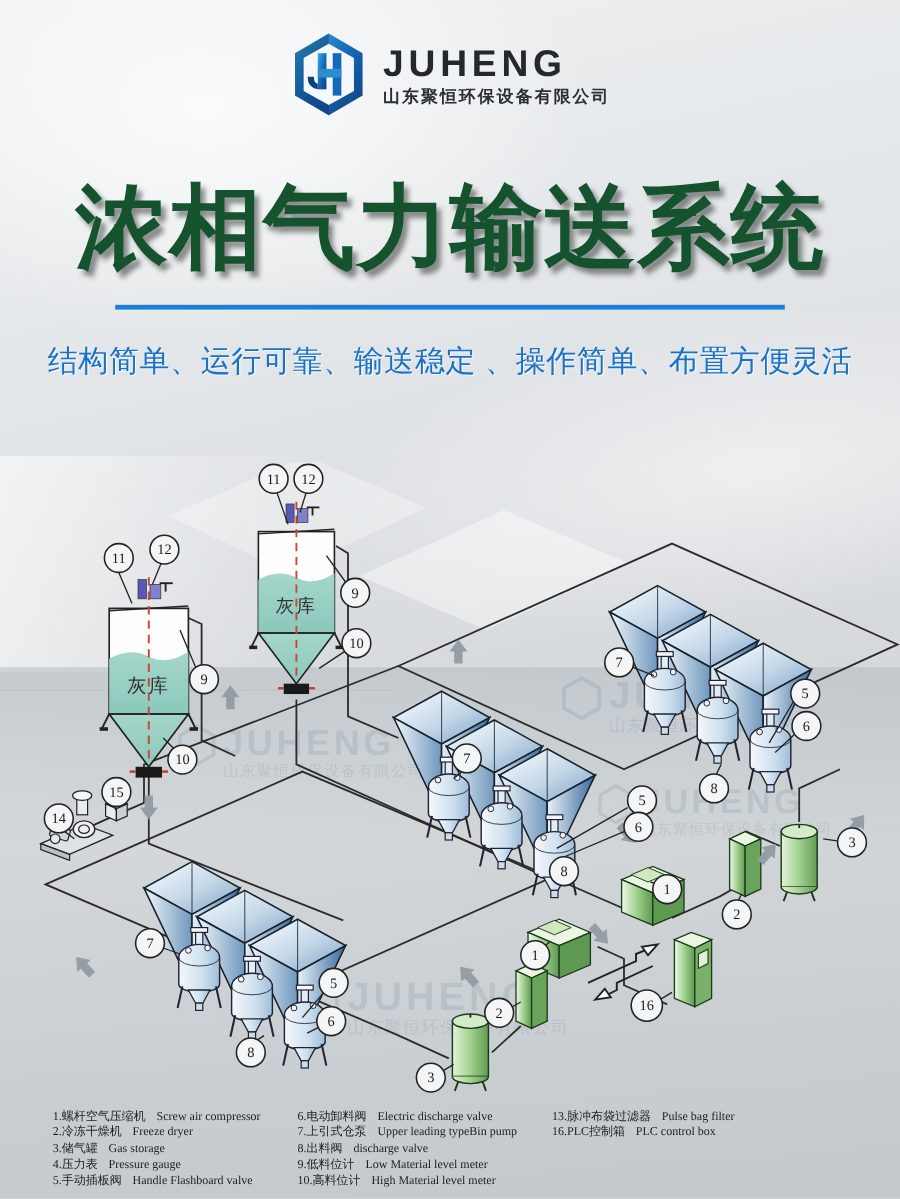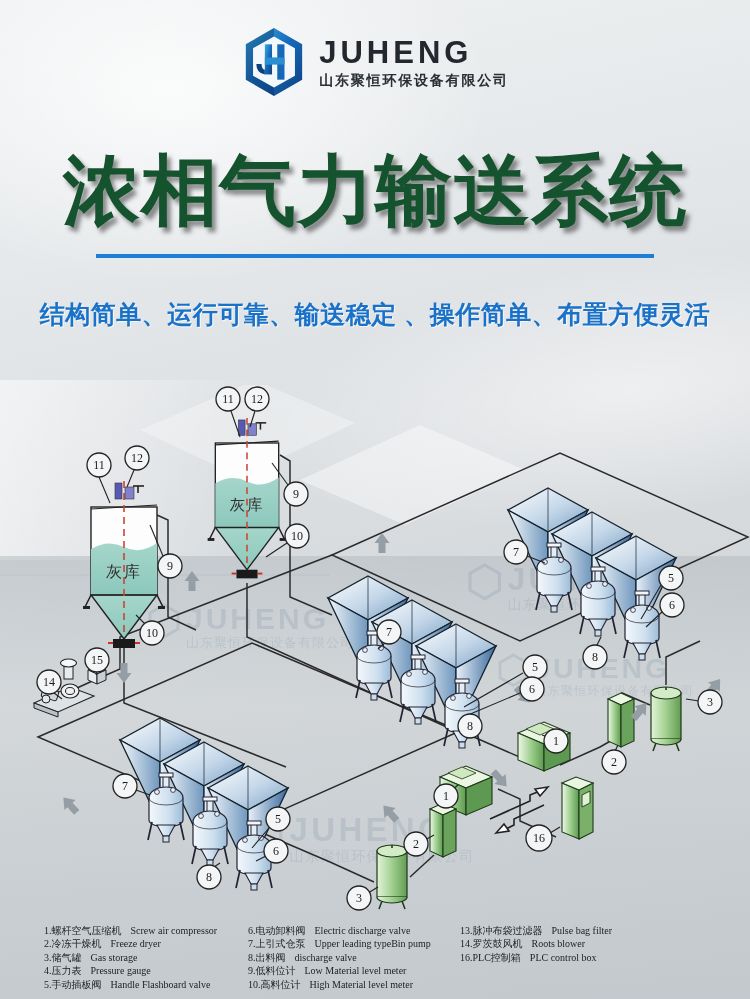--- a/index.html
+++ b/index.html
@@ -20,21 +20,21 @@
 
   .header{position:absolute;top:26px;left:0;width:750px;display:flex;justify-content:center;align-items:center;gap:12px;}
   .brand-txt{display:flex;flex-direction:column;line-height:1;}
   .brand-name{font-size:31px;font-weight:800;color:#23282e;letter-spacing:4px;}
   .brand-co{font-size:14px;font-weight:700;color:#2a2f35;letter-spacing:1.8px;margin-top:5px;}
 
   .title-wrap{position:absolute;top:142px;left:0;width:750px;text-align:center;}
   .main-title{font-size:77px;font-weight:900;color:#14532d;letter-spacing:1px;line-height:1.25;
     text-shadow:4px 5px 4px rgba(35,35,35,.5);}
   .blue-rule{width:558px;height:4px;margin:16px auto 0;background:#1e7ed6;}
-  .subtitle{margin-top:40px;font-size:25px;font-weight:700;color:#1a72c8;letter-spacing:.5px;
+  .subtitle{margin-top:26px;font-size:25px;font-weight:400;color:#1a72c8;letter-spacing:.5px;
     text-shadow:1px 1px 0 rgba(255,255,255,.7);}
 
   .diagram{position:absolute;top:385px;left:0;width:750px;height:535px;}
 
   .legend{position:absolute;left:44px;top:924px;width:678px;display:flex;
     font-family:"Liberation Serif","DejaVu Serif",serif;color:#1e1e1e;}
   .lcol{display:flex;flex-direction:column;}
   .lcol1{width:204px;}
   .lcol2{width:212px;}
   .lcol3{width:262px;}
@@ -490,16 +490,15 @@
   </div>
   <div class="lcol lcol2">
     <div class="li"><span class="zh">6.电动卸料阀</span><span class="en">Electric discharge valve</span></div>
     <div class="li"><span class="zh">7.上引式仓泵</span><span class="en">Upper leading typeBin pump</span></div>
     <div class="li"><span class="zh">8.出料阀</span><span class="en">discharge valve</span></div>
     <div class="li"><span class="zh">9.低料位计</span><span class="en">Low  Material level meter</span></div>
     <div class="li"><span class="zh">10.高料位计</span><span class="en">High Material level meter</span></div>
   </div>
   <div class="lcol lcol3">
     <div class="li"><span class="zh">13.脉冲布袋过滤器</span><span class="en">Pulse bag filter</span></div>
-    <div class="li"><span class="zh">14.罗茨鼓风机</span><span class="en">Roots blower</span></div>
     <div class="li"><span class="zh">16.PLC控制箱</span><span class="en">PLC control box</span></div>
   </div>
 </div>
 
 </body></html>

